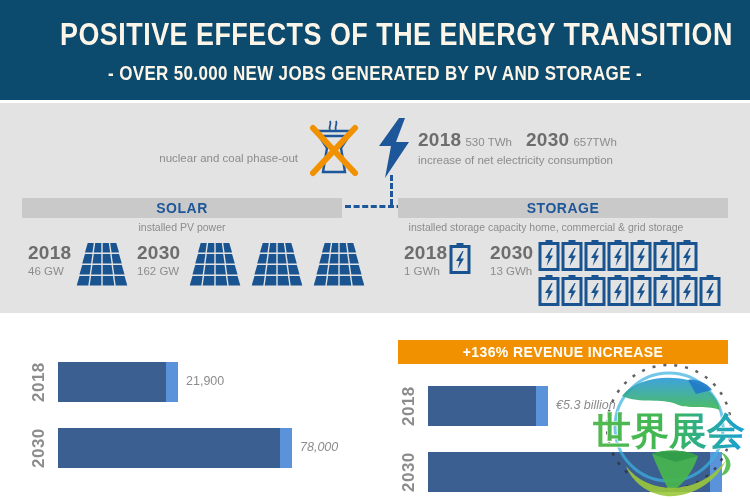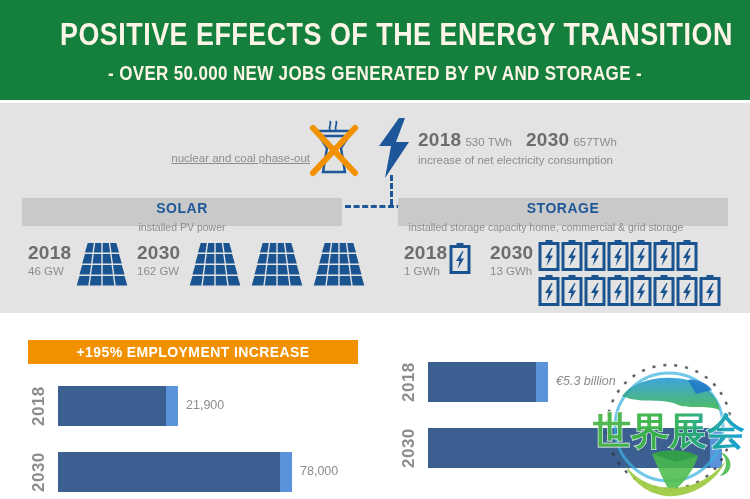--- a/index.html
+++ b/index.html
@@ -7,21 +7,21 @@
     width:750px;height:499px;overflow:hidden;
     background:#ffffff;
     font-family:"Liberation Sans", sans-serif;
     position:relative;
   }
   .cond{font-family:"Liberation Sans Narrow","Liberation Sans",sans-serif;}
 
   
   #header{
     position:absolute;left:0;top:0;width:750px;height:100px;
-    background:#15803d;
+    background:#0c4a6e;
   }
   #title{
     position:absolute;left:0;top:16px;width:750px;
     text-align:center;color:#fdf6e8;
     font-size:32px;font-weight:bold;letter-spacing:.6px;
     transform:scaleX(.84);transform-origin:50% 0;
     white-space:nowrap;
   }
   #subtitle{
     position:absolute;left:0;top:62px;width:750px;
@@ -32,22 +32,22 @@
   }
 
   
   #gray{
     position:absolute;left:0;top:103px;width:750px;height:210px;
     background:#e3e3e3;
   }
 
   
   #phaseout-label{
-    position:absolute;left:160px;top:152px;width:150px;
-    text-align:right;color:#8c8c8c;font-size:11.5px;text-decoration:underline;
+    position:absolute;left:148px;top:152px;width:150px;
+    text-align:right;color:#8c8c8c;font-size:11.5px;
   }
   #tower-icon{position:absolute;left:303px;top:118px;width:62px;height:62px;}
   #bolt-icon{position:absolute;left:375px;top:118px;width:40px;height:60px;}
 
   #consumption{
     position:absolute;left:418px;top:129px;white-space:nowrap;
   }
   #consumption .yr{
     font-size:19px;font-weight:bold;color:#6d6d6d;letter-spacing:.3px;
   }
@@ -63,21 +63,21 @@
     position:absolute;left:390px;top:175px;width:0;height:30px;
     border-left:3px dashed #1e5799;
   }
   #conn-h{
     position:absolute;left:345px;top:205px;width:92px;height:0;
     border-top:3px dashed #1e5799;
   }
 
   
   .catbar{
-    position:absolute;top:198px;height:28px;background:#c9c9c9;
+    position:absolute;top:198px;height:20px;background:#c9c9c9;
   }
   #cat-solar{left:22px;width:320px;}
   #cat-storage{left:398px;width:330px;}
   .catbar .cname{
     position:absolute;left:0;top:2px;width:100%;text-align:center;
     font-size:14px;font-weight:bold;color:#1e5799;letter-spacing:.5px;
   }
   .catsub{
     position:absolute;top:221px;text-align:center;
     font-size:10.5px;color:#8c8c8c;
@@ -334,38 +334,38 @@
       <rect x="7.5" y="0" width="7" height="3.5" fill="#1a5490"></rect>
       <rect x="2" y="3.5" width="18" height="26" fill="none" stroke="#1a5490" stroke-width="3"></rect>
       <path d="M13.5 8 L7 18 L10.6 18 L8.6 26 L15 15.5 L11.4 15.5 L14.6 8 Z" fill="#1a5490"></path>
     </svg><svg viewBox="0 0 22 31" class="batticon" style="margin-right: 1px;">
       <rect x="7.5" y="0" width="7" height="3.5" fill="#1a5490"></rect>
       <rect x="2" y="3.5" width="18" height="26" fill="none" stroke="#1a5490" stroke-width="3"></rect>
       <path d="M13.5 8 L7 18 L10.6 18 L8.6 26 L15 15.5 L11.4 15.5 L14.6 8 Z" fill="#1a5490"></path>
     </svg></div>
 
 <div class="chart" id="chart-left">
-  <div class="chart-head cond">+195% EMPLOYMENT INCREASE</div>
 
   <div class="rowwrap">
     <div class="vyear cond">2018</div>
     <div class="bar" style="width:108px;"></div>
     <div class="bartip" style="left:138px;"></div>
     <div class="barval" style="left:158px;">21,900</div>
   </div>
 
   <div class="rowwrap second">
     <div class="vyear cond">2030</div>
     <div class="bar" style="width:222px;"></div>
     <div class="bartip" style="left:252px;"></div>
-    <div class="barval" style="left:272px;">78,000</div>
+    <div class="barval" style="left:272px;font-style:italic;">78,000</div>
   </div>
 </div>
 
 <div class="chart" id="chart-right">
+  <div class="chart-head cond">+136% REVENUE INCREASE</div>
 
   <div class="rowwrap">
     <div class="vyear cond">2018</div>
     <div class="bar" style="width:108px;"></div>
     <div class="bartip" style="left:138px;"></div>
     <div class="barval" style="left:158px;font-style:italic;">€5.3 billion</div>
   </div>
 
   <div class="rowwrap second">
     <div class="vyear cond">2030</div>

